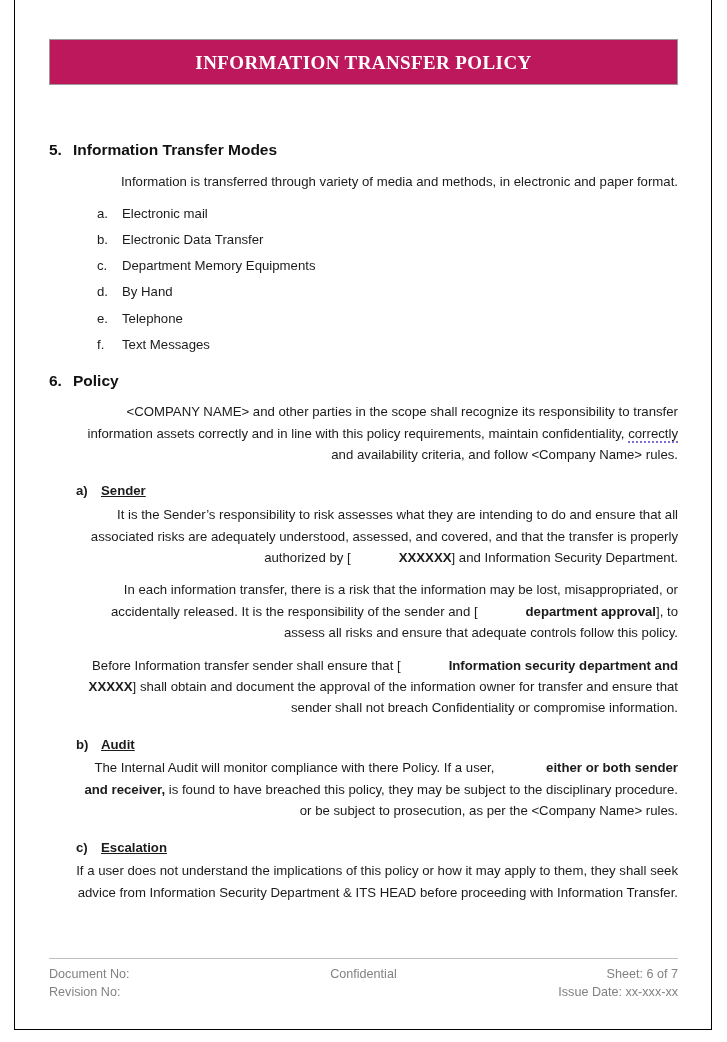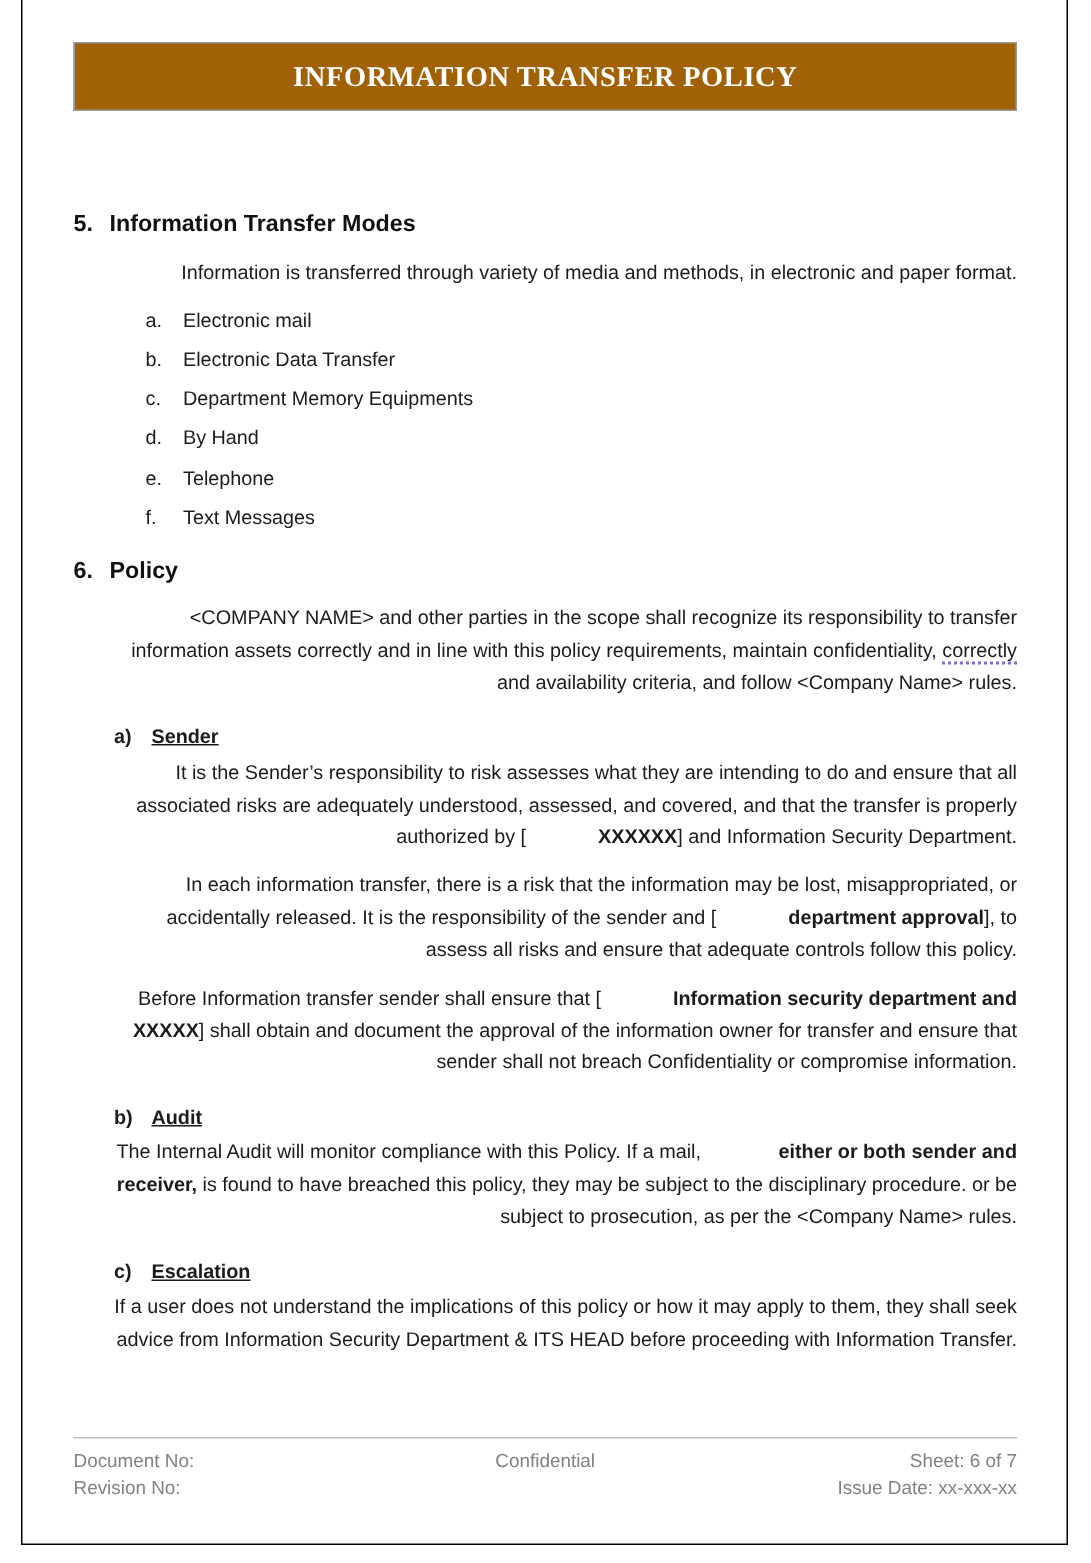--- a/index.html
+++ b/index.html
@@ -32,24 +32,24 @@
     left: 0;
     top: 0;
     width: 696px;
     height: 1028px;
   }
 
   
   .title-banner {
     position: absolute;
     left: 34px;
-    top: 28px;
+    top: 39px;
     width: 629px;
     height: 46px;
-    background: #a16207;
+    background: #be185d;
     border: 1px solid #9a9a9a;
     box-sizing: border-box;
     display: flex;
     align-items: center;
     justify-content: center;
   }
   .title-banner-text {
     font-family: "Liberation Serif", serif;
     font-weight: bold;
     font-size: 19px;
@@ -230,21 +230,21 @@
             <span class="sub-marker">a)</span>
             <span class="sub-label">Sender</span>
           </div>
           <p class="para tight"><span>It is the Sender’s responsibility to risk assesses what they are intending to do and ensure that all associated risks are adequately understood, assessed, and covered, and that the transfer is properly authorized by [</span><span class="bold">XXXXXX</span><span>] and Information Security Department.</span></p>
           <p class="para"><span>In each information transfer, there is a risk that the information may be lost, misappropriated, or accidentally released. It is the responsibility of the sender and [</span><span class="bold">department approval</span><span>], to assess all risks and ensure that adequate controls follow this policy.</span></p>
           <p class="para"><span>Before Information transfer sender shall ensure that [</span><span class="bold">Information security department and XXXXX</span><span>] shall obtain and document the approval of the information owner for transfer and ensure that sender shall not breach Confidentiality or compromise information.</span></p>
           <div class="sub-heading">
             <span class="sub-marker">b)</span>
             <span class="sub-label">Audit</span>
           </div>
-          <p class="para tight"><span>The Internal Audit will monitor compliance with this Policy. If a mail, </span><span class="bold">either or both sender and receiver,</span><span> is found to have breached this policy, they may be subject to the disciplinary procedure. or be subject to prosecution, as per the &lt;Company Name&gt; rules.</span></p>
+          <p class="para tight"><span>The Internal Audit will monitor compliance with there Policy. If a user, </span><span class="bold">either or both sender and receiver,</span><span> is found to have breached this policy, they may be subject to the disciplinary procedure. or be subject to prosecution, as per the &lt;Company Name&gt; rules.</span></p>
           <div class="sub-heading">
             <span class="sub-marker">c)</span>
             <span class="sub-label">Escalation</span>
           </div>
           <p class="para tight"><span>If a user does not understand the implications of this policy or how it may apply to them, they shall seek advice from Information Security Department &amp; ITS HEAD before proceeding with Information Transfer.</span></p>
         </div>
 
     </div>
 
     <div class="footer">

